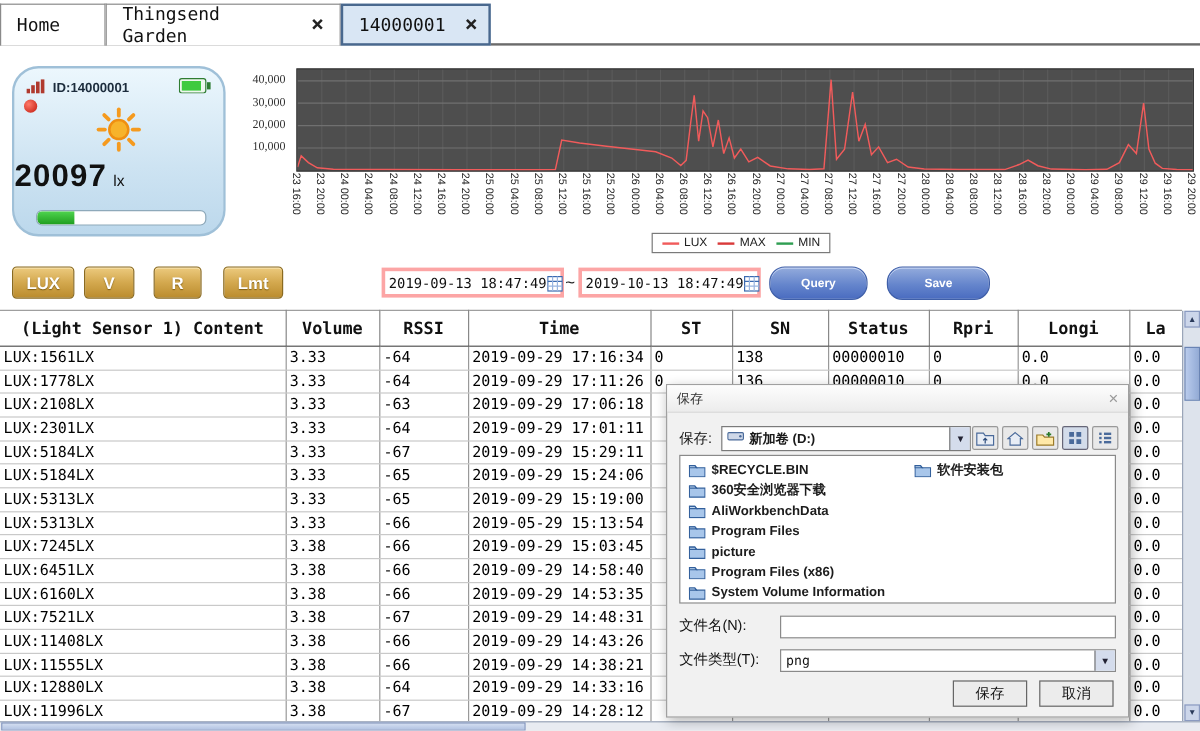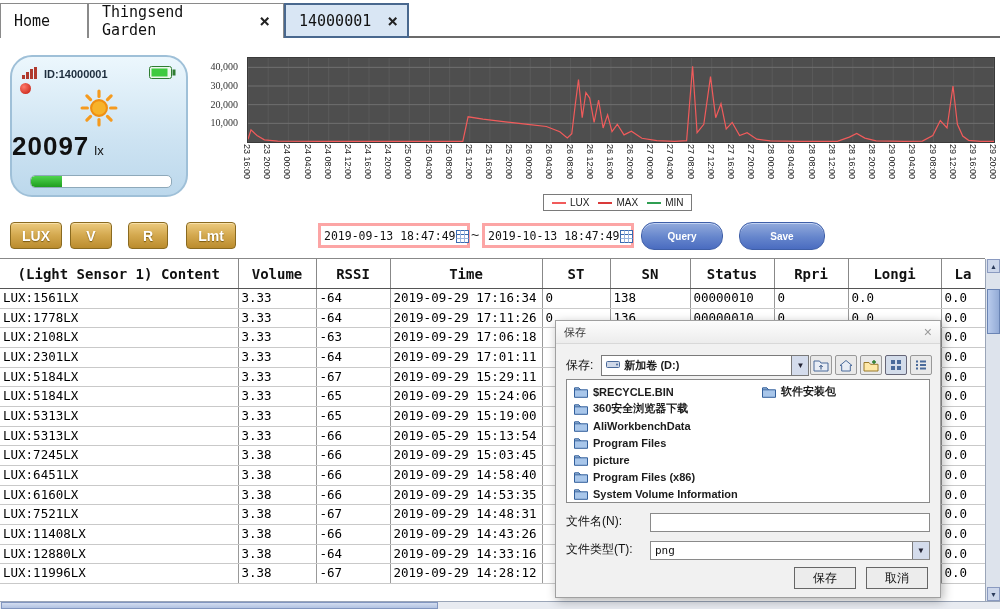--- a/index.html
+++ b/index.html
@@ -494,20 +494,32 @@
             <td>-66</td>
             <td>2019-09-29 14:43:26</td>
             <td></td>
             <td></td>
             <td></td>
             <td></td>
             <td></td>
             <td>0.0</td>
           </tr>
           <tr>
+            <td>LUX:11555LX</td>
+            <td>3.38</td>
+            <td>-66</td>
+            <td>2019-09-29 14:38:21</td>
+            <td></td>
+            <td></td>
+            <td></td>
+            <td></td>
+            <td></td>
+            <td>0.0</td>
+          </tr>
+          <tr>
             <td>LUX:12880LX</td>
             <td>3.38</td>
             <td>-64</td>
             <td>2019-09-29 14:33:16</td>
             <td></td>
             <td></td>
             <td></td>
             <td></td>
             <td></td>
             <td>0.0</td>

